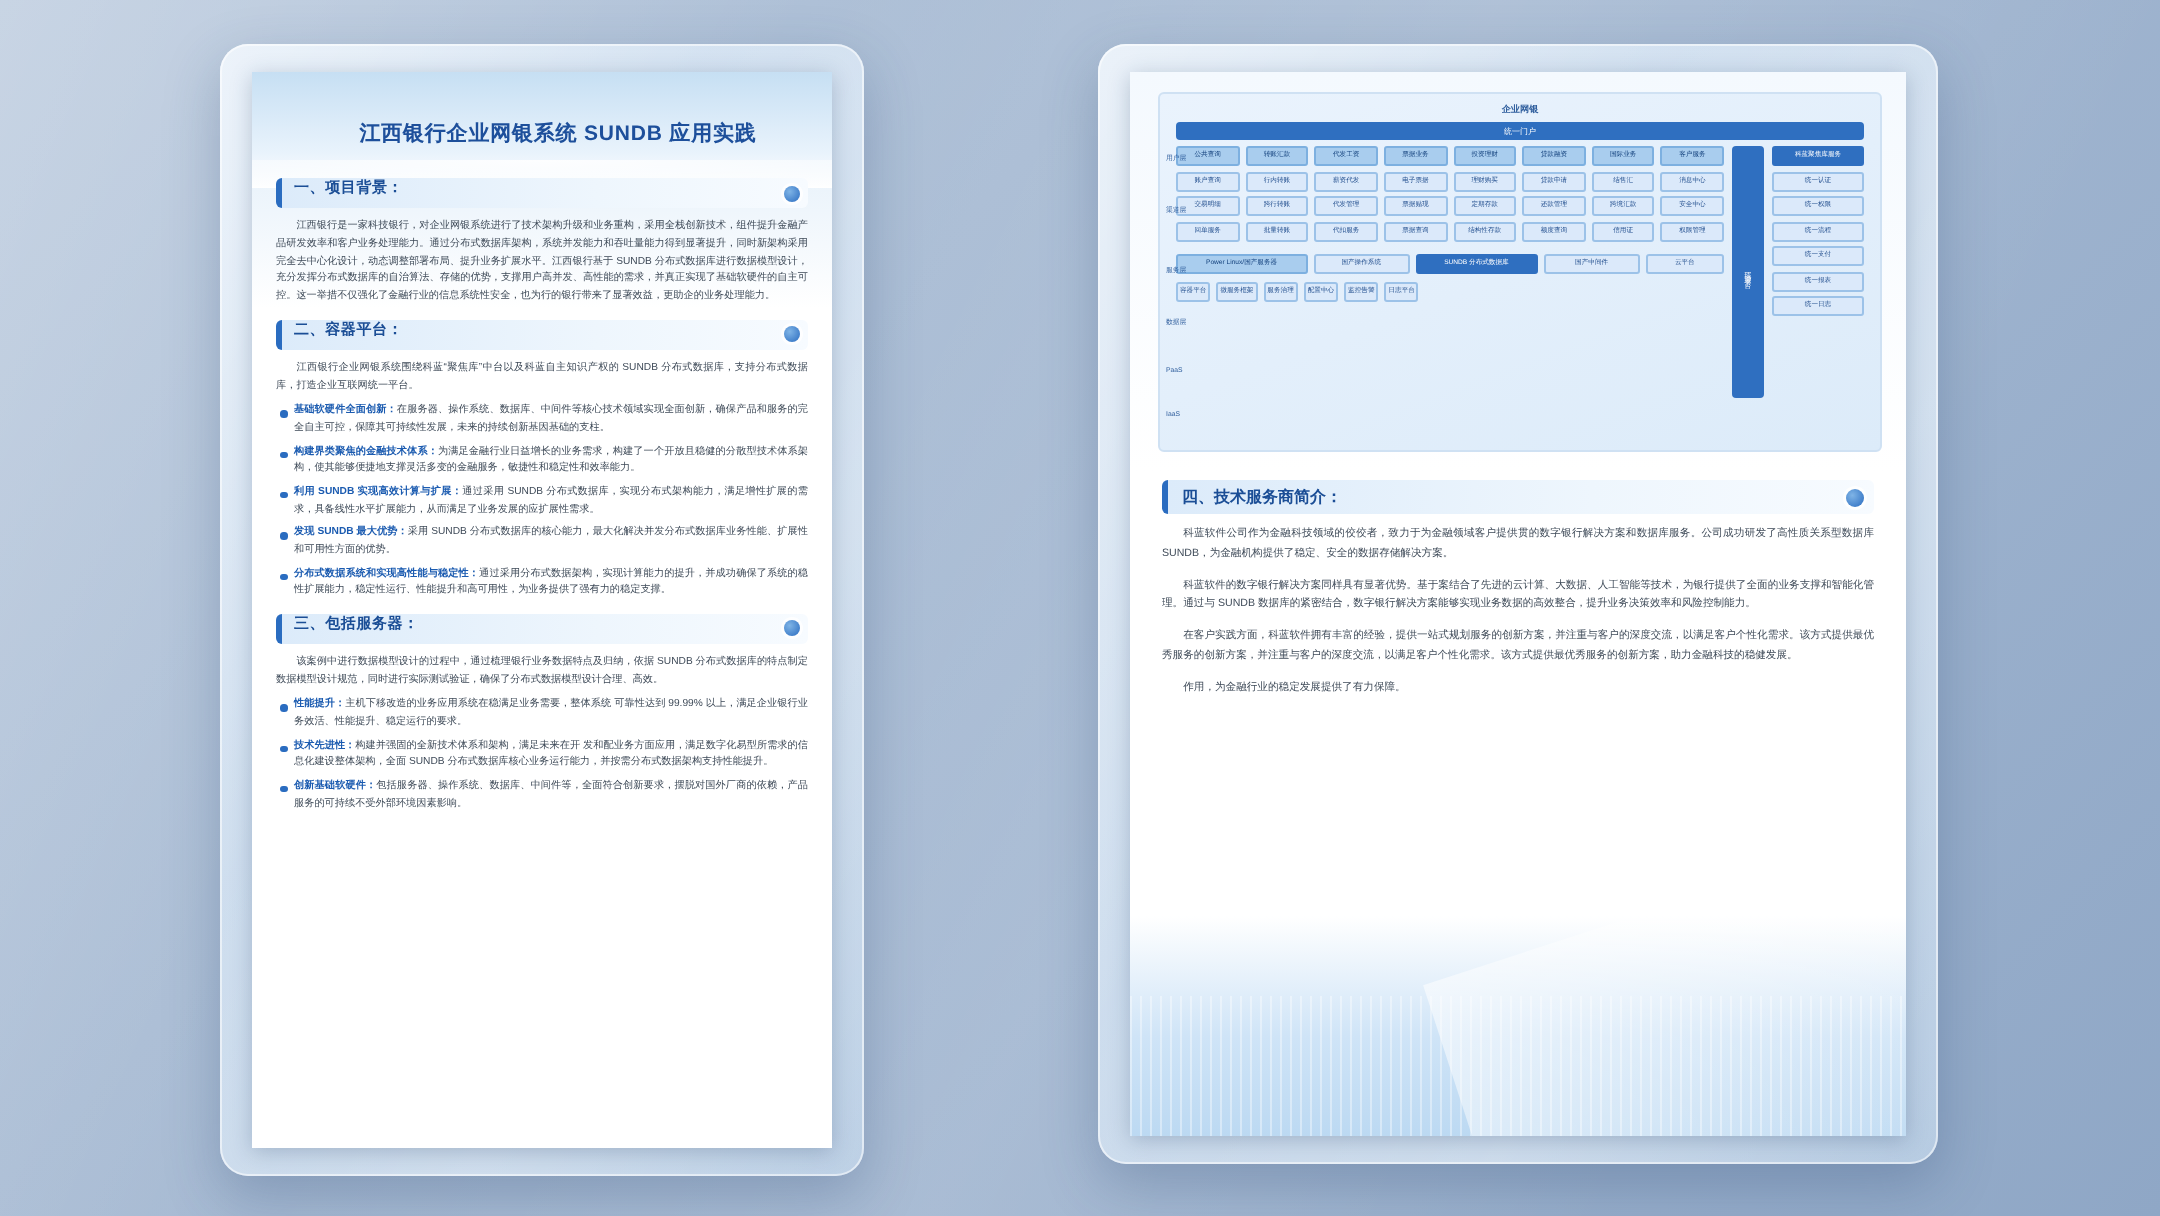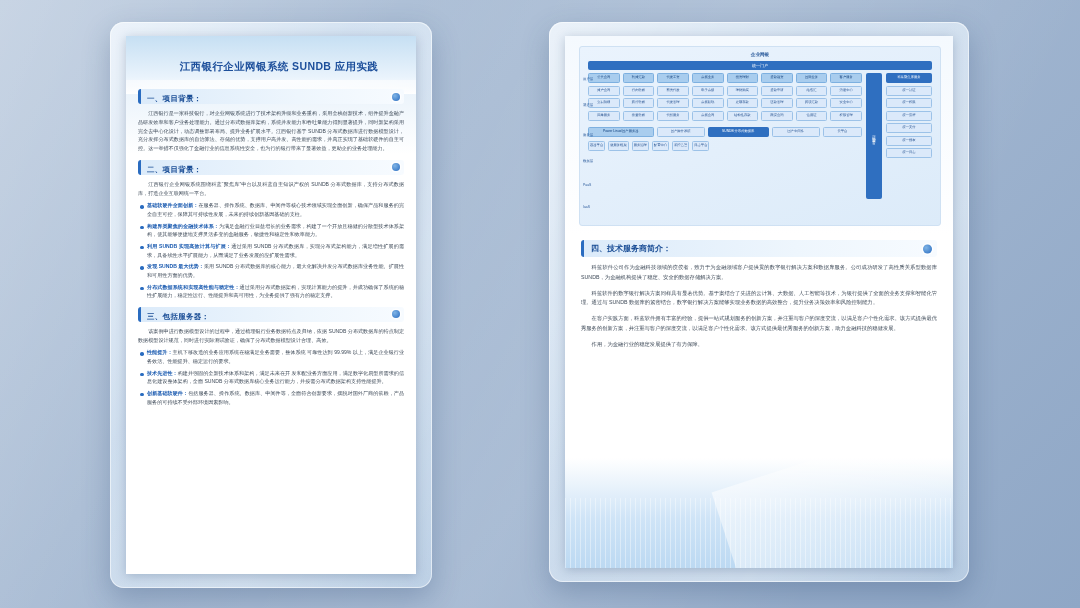--- a/index.html
+++ b/index.html
@@ -68,21 +68,21 @@
   }
   .content{position:relative;z-index:3;padding:0 12px 10px 12px;}
 
   .section-head{
     position:relative;
     margin:7px 0 5px 0;
     height:15px;
     border-radius:3px;
     background:linear-gradient(90deg,#dcebfa,#eef6fd 60%,#f7fbff);
     border-left:3px solid #2a6cc0;
-    display:flex;align-items:flex-end;
+    display:flex;align-items:flex-start;
   }
   .section-head .txt{
     font-size:7.5px;font-weight:bold;color:#1b4e96;padding-left:6px;letter-spacing:.3px;
   }
   .section-head .dot{
     position:absolute;right:4px;top:50%;transform:translateY(-50%);
     width:8px;height:8px;border-radius:50%;
     background:radial-gradient(circle at 35% 35%,#7fb4e6,#2a6cc0);
     box-shadow:0 0 0 1.5px rgba(255,255,255,.8);
   }
@@ -196,21 +196,21 @@
       <div class="doc-title">江西银行企业网银系统 SUNDB 应用实践</div>
       <div class="content">
 
         <div class="section-head">
           <span class="txt">一、项目背景：</span>
           <span class="dot"></span>
         </div>
         <p class="para">江西银行是一家科技银行，对企业网银系统进行了技术架构升级和业务重构，采用全栈创新技术，组件提升金融产品研发效率和客户业务处理能力。通过分布式数据库架构，系统并发能力和吞吐量能力得到显著提升，同时新架构采用完全去中心化设计，动态调整部署布局、提升业务扩展水平。江西银行基于 SUNDB 分布式数据库进行数据模型设计，充分发挥分布式数据库的自治算法、存储的优势，支撑用户高并发、高性能的需求，并真正实现了基础软硬件的自主可控。这一举措不仅强化了金融行业的信息系统性安全，也为行的银行带来了显著效益，更助企的业务处理能力。</p>
 
         <div class="section-head">
-          <span class="txt">二、项目背景：</span>
+          <span class="txt">二、容器平台：</span>
           <span class="dot"></span>
         </div>
         <p class="para">江西银行企业网银系统围绕科蓝“聚焦库”中台以及科蓝自主知识产权的 SUNDB 分布式数据库，支持分布式数据库，打造企业互联网统一平台。</p>
         <ul class="blist">
           <li><b>基础软硬件全面创新：</b><span>在服务器、操作系统、数据库、中间件等核心技术领域实现全面创新，确保产品和服务的完全自主可控，保障其可持续性发展，未来的持续创新基因基础的支柱。</span></li>
           <li><b>构建界类聚焦的金融技术体系：</b><span>为满足金融行业日益增长的业务需求，构建了一个开放且稳健的分散型技术体系架构，使其能够便捷地支撑灵活多变的金融服务，敏捷性和稳定性和效率能力。</span></li>
           <li><b>利用 SUNDB 实现高效计算与扩展：</b><span>通过采用 SUNDB 分布式数据库，实现分布式架构能力，满足增性扩展的需求，具备线性水平扩展能力，从而满足了业务发展的应扩展性需求。</span></li>
           <li><b>发现 SUNDB 最大优势：</b><span>采用 SUNDB 分布式数据库的核心能力，最大化解决并发分布式数据库业务性能、扩展性和可用性方面的优势。</span></li>
           <li><b>分布式数据系统和实现高性能与稳定性：</b><span>通过采用分布式数据架构，实现计算能力的提升，并成功确保了系统的稳性扩展能力，稳定性运行、性能提升和高可用性，为业务提供了强有力的稳定支撑。</span></li>
         </ul>

